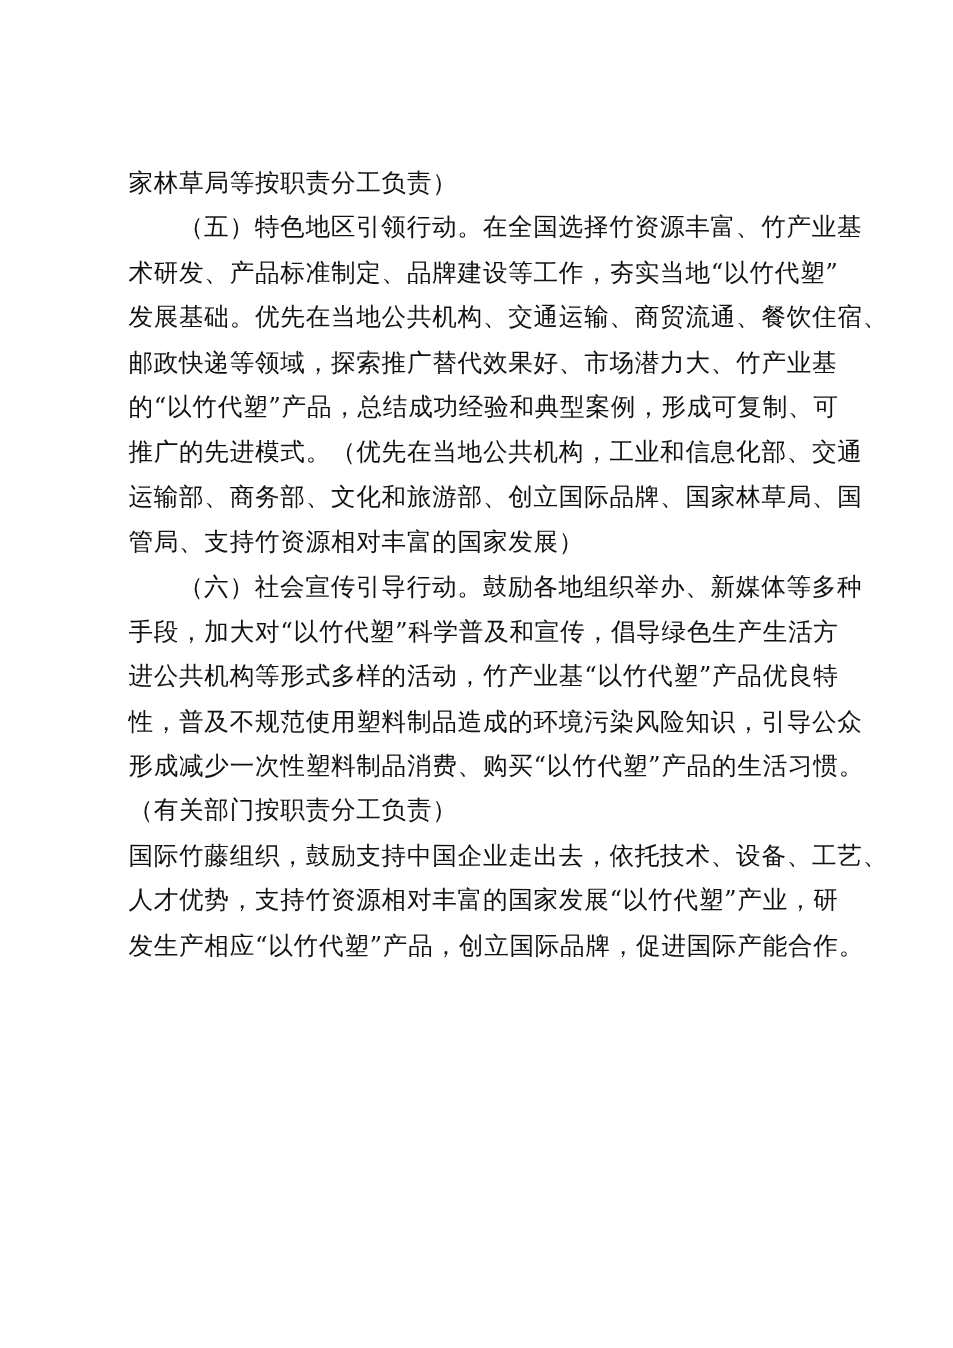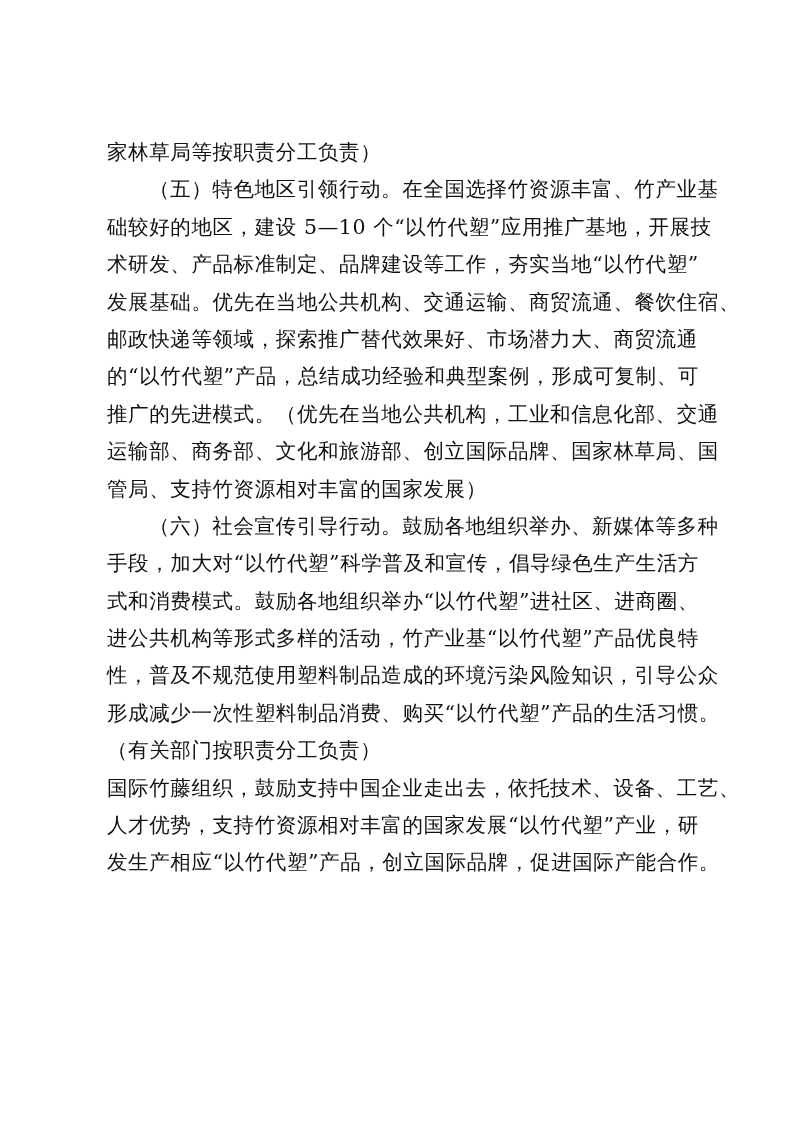--- a/index.html
+++ b/index.html
@@ -37,31 +37,29 @@
     .line.indent {
       padding-left: 42px;
     }
   </style>
 </head>
 <body>
 
 <div class="page">
   <span class="line last">家林草局等按职责分工负责）</span>
   <span class="line indent">（五）特色地区引领行动。在全国选择竹资源丰富、竹产业基</span>
-  <span class="line">础较好的地区，建设 5—10 个“以竹代塑”应用推广基地，开展技</span>
   <span class="line">术研发、产品标准制定、品牌建设等工作，夯实当地“以竹代塑”</span>
   <span class="line">发展基础。优先在当地公共机构、交通运输、商贸流通、餐饮住宿、</span>
-  <span class="line">邮政快递等领域，探索推广替代效果好、市场潜力大、商贸流通</span>
+  <span class="line">邮政快递等领域，探索推广替代效果好、市场潜力大、竹产业基</span>
   <span class="line">的“以竹代塑”产品，总结成功经验和典型案例，形成可复制、可</span>
   <span class="line">推广的先进模式。（优先在当地公共机构，工业和信息化部、交通</span>
   <span class="line">运输部、商务部、文化和旅游部、创立国际品牌、国家林草局、国</span>
   <span class="line last">管局、支持竹资源相对丰富的国家发展）</span>
   <span class="line indent">（六）社会宣传引导行动。鼓励各地组织举办、新媒体等多种</span>
   <span class="line">手段，加大对“以竹代塑”科学普及和宣传，倡导绿色生产生活方</span>
-  <span class="line">式和消费模式。鼓励各地组织举办“以竹代塑”进社区、进商圈、</span>
   <span class="line">进公共机构等形式多样的活动，竹产业基“以竹代塑”产品优良特</span>
   <span class="line">性，普及不规范使用塑料制品造成的环境污染风险知识，引导公众</span>
   <span class="line">形成减少一次性塑料制品消费、购买“以竹代塑”产品的生活习惯。</span>
   <span class="line last">（有关部门按职责分工负责）</span>
   <span class="line">国际竹藤组织，鼓励支持中国企业走出去，依托技术、设备、工艺、</span>
   <span class="line">人才优势，支持竹资源相对丰富的国家发展“以竹代塑”产业，研</span>
   <span class="line">发生产相应“以竹代塑”产品，创立国际品牌，促进国际产能合作。</span>
 </div>
 
 </body></html>

